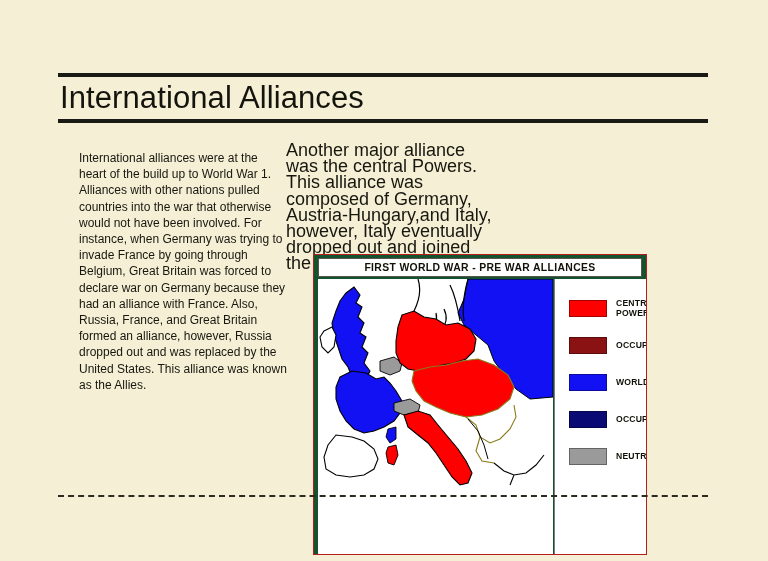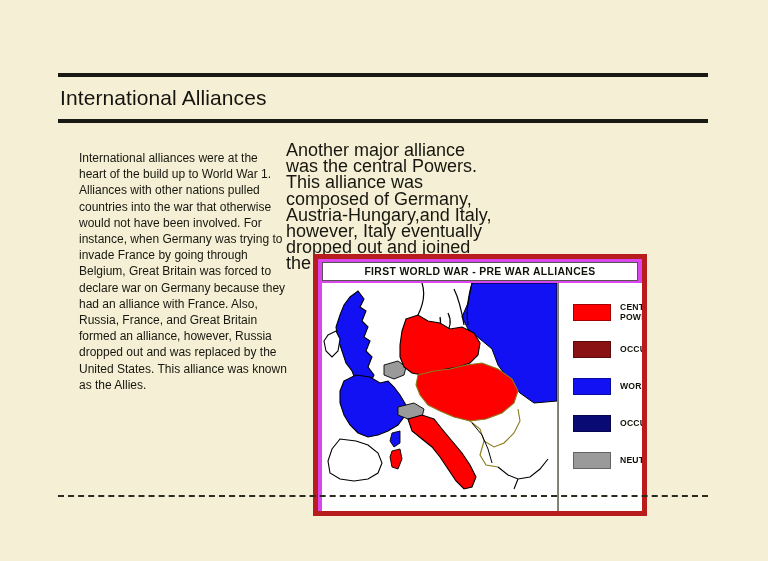--- a/index.html
+++ b/index.html
@@ -32,21 +32,21 @@
   }
   .title-rule.top  { top: 73px; }
   .title-rule.bottom { top: 119px; }
 
   .page-title {
     position: absolute;
     left: 60px;
     top: 80px;
     width: 646px;
     height: 38px;
-    font-size: 21px;
+    font-size: 31px;
     line-height: 36px;
     color: #14140e;
     letter-spacing: 0.1px;
     white-space: nowrap;
   }
 
   
   .col-left {
     position: absolute;
     left: 79px;
@@ -66,23 +66,23 @@
     color: #17170f;
   }
   .col-left p, .col-right p { margin: 0; }
 
   
   .map-figure {
     position: absolute;
     left: 313px;
     top: 254px;
     width: 334px;
-    height: 262px;
-    background: #d946ef;
-    border: 5px solid #b91c1c;
+    height: 301px;
+    background: #14532d;
+    border: 1px solid #b91c1c;
     box-sizing: border-box;
     overflow: hidden;
   }
   .map-title-bar {
     position: absolute;
     left: 4px;
     top: 3px;
     right: 4px;
     height: 19px;
     background: #ffffff;

